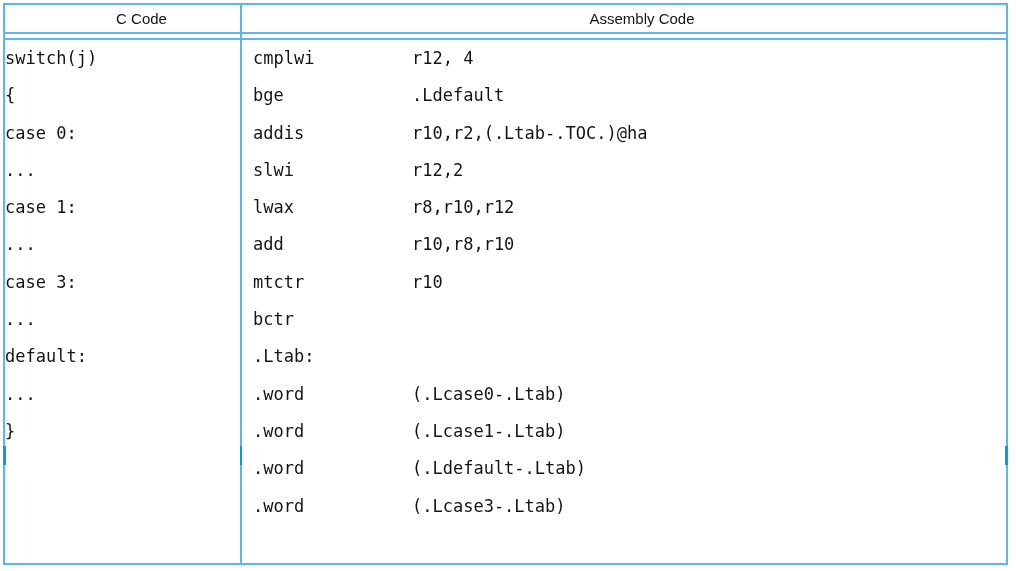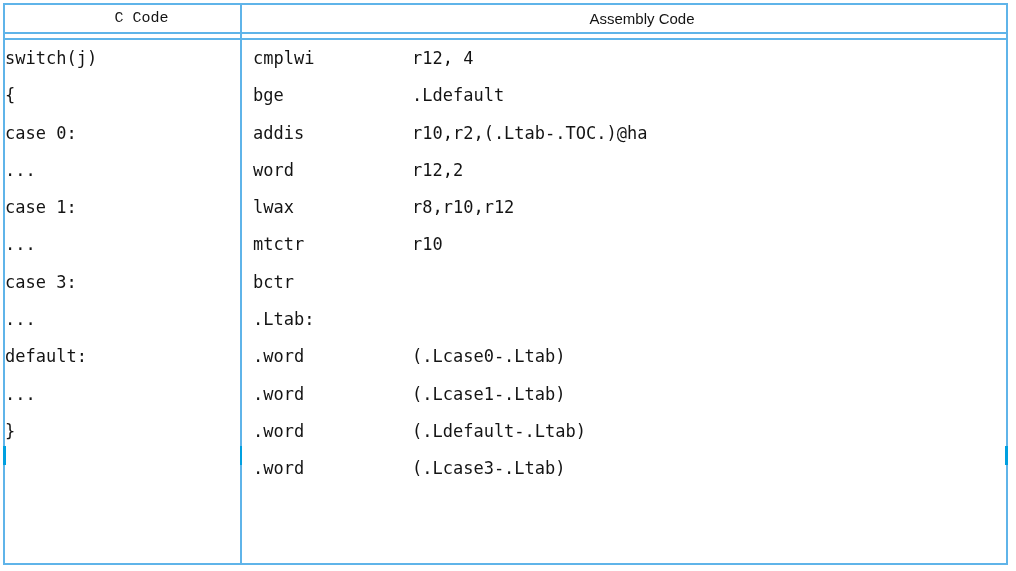--- a/index.html
+++ b/index.html
@@ -31,21 +31,21 @@
     display: flex;
     height: 27px;
     align-items: center;
   }
   .hcell {
     text-align: center;
     font-size: 15px;
     color: var(--text);
     line-height: 27px;
   }
-  .hcell.left { width: 273px; font-family: Liberation Mono, monospace; }
+  .hcell.left { width: 273px; }
   .hcell.right { flex: 1; }
   .hline {
     position: absolute;
     left: -2px;
     right: -2px;
     height: 2px;
     background: var(--border);
   }
   .hline.l1 { top: 27px; }
   .hline.l2 { top: 33px; }
@@ -116,22 +116,23 @@
       <div class="line">...</div>
       <div class="line">default:</div>
       <div class="line">...</div>
       <div class="line">}</div>
     </div>
 
     <div class="col abody">
       <div class="line"><span class="mn">cmplwi</span><span class="op">r12, 4</span></div>
       <div class="line"><span class="mn">bge</span><span class="op">.Ldefault</span></div>
       <div class="line"><span class="mn">addis</span><span class="op">r10,r2,(.Ltab-.TOC.)@ha</span></div>
-      <div class="line"><span class="mn">word</span><span class="op">r12,2</span></div>
+      <div class="line"><span class="mn">slwi</span><span class="op">r12,2</span></div>
       <div class="line"><span class="mn">lwax</span><span class="op">r8,r10,r12</span></div>
+      <div class="line"><span class="mn">add</span><span class="op">r10,r8,r10</span></div>
       <div class="line"><span class="mn">mtctr</span><span class="op">r10</span></div>
       <div class="line"><span class="mn">bctr</span><span class="op"></span></div>
       <div class="line"><span class="mn">.Ltab:</span><span class="op"></span></div>
       <div class="line"><span class="mn">.word</span><span class="op">(.Lcase0-.Ltab)</span></div>
       <div class="line"><span class="mn">.word</span><span class="op">(.Lcase1-.Ltab)</span></div>
       <div class="line"><span class="mn">.word</span><span class="op">(.Ldefault-.Ltab)</span></div>
       <div class="line"><span class="mn">.word</span><span class="op">(.Lcase3-.Ltab)</span></div>
     </div>
 
     <div class="rowmark mleft"></div>

